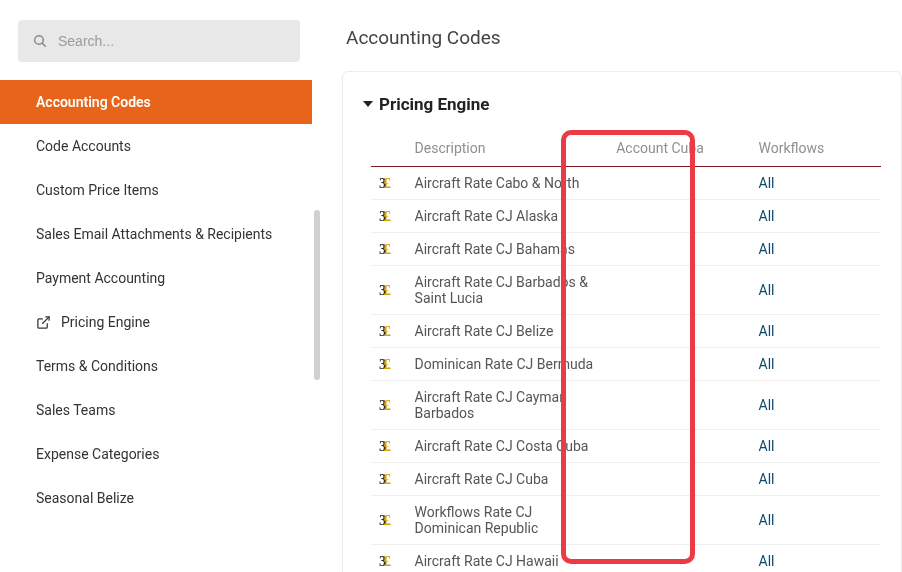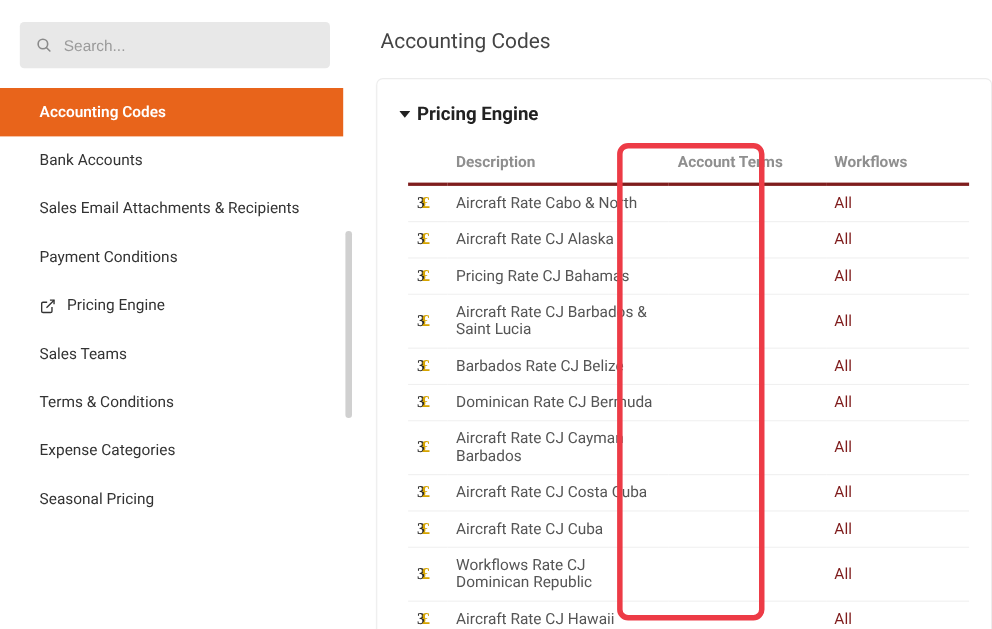--- a/index.html
+++ b/index.html
@@ -101,36 +101,36 @@
     padding: 0 20px 0 28px;
     position: relative;
   }
   table {
     width: 100%;
     border-collapse: collapse;
     font-size: 14px;
   }
   thead th {
     text-align: left;
-    font-weight: 700;
+    font-weight: 400;
     color: #8f8f8f;
     padding: 10px 8px;
-    border-bottom: 3px solid #7f1d1d;
+    border-bottom: 1px solid #7f1d1d;
   }
   tbody td {
     padding: 8px 8px;
     border-bottom: 1px solid #f0f0f0;
     vertical-align: middle;
     color: #555;
   }
   .col-icon { width: 30px; }
   .col-desc { width: 170px; }
   .col-code { width: 120px; }
   .col-wf   { width: 110px; color:#9a9a9a; }
-  tbody .col-wf { color:#7f1d1d;margin-top:36px; }
+  tbody .col-wf { color:#0c4a6e;margin-top:36px; }
   .row-icon { display:inline-flex; align-items:center; }
   
   .re-icon {
     font-family: Georgia, serif;
     font-weight: 700;
     font-size: 15px;
     letter-spacing: -2px;
     display: inline-block;
     line-height: 1;
   }
@@ -154,47 +154,50 @@
         <circle cx="10.5" cy="10.5" r="6.5"></circle>
         <line x1="20" y1="20" x2="15.2" y2="15.2"></line>
       </svg>
       <input type="text" placeholder="Search..." style="">
     </div>
     <ul class="nav-list" id="nav-list">
         <li class="nav-item active">
           <span>Accounting Codes</span>
         </li>
         <li class="nav-item">
-          <span>Bank Accounts</span>
+          <span>Code Accounts</span>
+        </li>
+        <li class="nav-item">
+          <span>Custom Price Items</span>
         </li>
         <li class="nav-item">
           <span>Sales Email Attachments &amp; Recipients</span>
         </li>
         <li class="nav-item">
-          <span>Payment Conditions</span>
+          <span>Payment Accounting</span>
         </li>
         <li class="nav-item">
           <svg width="15" height="15" viewBox="0 0 24 24" class="ext-icon">
             <path fill="none" stroke="#333" stroke-width="2" d="M18 13v6a2 2 0 0 1-2 2H5a2 2 0 0 1-2-2V8a2 2 0 0 1 2-2h6"></path>
             <polyline fill="none" stroke="#333" stroke-width="2" points="15 3 21 3 21 9"></polyline>
             <line stroke="#333" stroke-width="2" x1="10" y1="14" x2="21" y2="3"></line>
           </svg>
           <span>Pricing Engine</span>
         </li>
         <li class="nav-item">
+          <span>Terms &amp; Conditions</span>
+        </li>
+        <li class="nav-item">
           <span>Sales Teams</span>
         </li>
         <li class="nav-item">
-          <span>Terms &amp; Conditions</span>
-        </li>
-        <li class="nav-item">
           <span>Expense Categories</span>
         </li>
         <li class="nav-item">
-          <span>Seasonal Pricing</span>
+          <span>Seasonal Belize</span>
         </li>
       </ul>
     <div class="sidebar-scroll"></div>
   </aside>
 
   <main class="main">
     <h1 class="page-title">Accounting Codes</h1>
 
     <section class="panel">
       <div class="panel-header">
@@ -208,21 +211,21 @@
           <colgroup>
             <col class="col-icon">
               <col class="col-desc">
               <col class="col-code">
               <col class="col-wf">
           </colgroup>
           <thead>
             <tr>
               <th></th>
               <th>Description</th>
-              <th>Account Terms</th>
+              <th>Account Cuba</th>
               <th>Workflows</th>
             </tr>
           </thead>
           <tbody id="rows">
               <tr>
                 <td class="col-icon"><span class="row-icon">
                     <span class="re-icon"><span class="p1">3</span><span class="p2">£</span></span>
                   </span></td>
                 <td class="col-desc">Aircraft Rate Cabo &amp; North</td>
                 <td class="col-code"></td>
@@ -233,37 +236,37 @@
                     <span class="re-icon"><span class="p1">3</span><span class="p2">£</span></span>
                   </span></td>
                 <td class="col-desc">Aircraft Rate CJ Alaska</td>
                 <td class="col-code"></td>
                 <td class="col-wf">All</td>
               </tr>
               <tr>
                 <td class="col-icon"><span class="row-icon">
                     <span class="re-icon"><span class="p1">3</span><span class="p2">£</span></span>
                   </span></td>
-                <td class="col-desc">Pricing Rate CJ Bahamas</td>
+                <td class="col-desc">Aircraft Rate CJ Bahamas</td>
                 <td class="col-code"></td>
                 <td class="col-wf">All</td>
               </tr>
               <tr>
                 <td class="col-icon"><span class="row-icon">
                     <span class="re-icon"><span class="p1">3</span><span class="p2">£</span></span>
                   </span></td>
                 <td class="col-desc">Aircraft Rate CJ Barbados &amp; Saint Lucia</td>
                 <td class="col-code"></td>
                 <td class="col-wf">All</td>
               </tr>
               <tr>
                 <td class="col-icon"><span class="row-icon">
                     <span class="re-icon"><span class="p1">3</span><span class="p2">£</span></span>
                   </span></td>
-                <td class="col-desc">Barbados Rate CJ Belize</td>
+                <td class="col-desc">Aircraft Rate CJ Belize</td>
                 <td class="col-code"></td>
                 <td class="col-wf">All</td>
               </tr>
               <tr>
                 <td class="col-icon"><span class="row-icon">
                     <span class="re-icon"><span class="p1">3</span><span class="p2">£</span></span>
                   </span></td>
                 <td class="col-desc">Dominican Rate CJ Bermuda</td>
                 <td class="col-code"></td>
                 <td class="col-wf">All</td>

